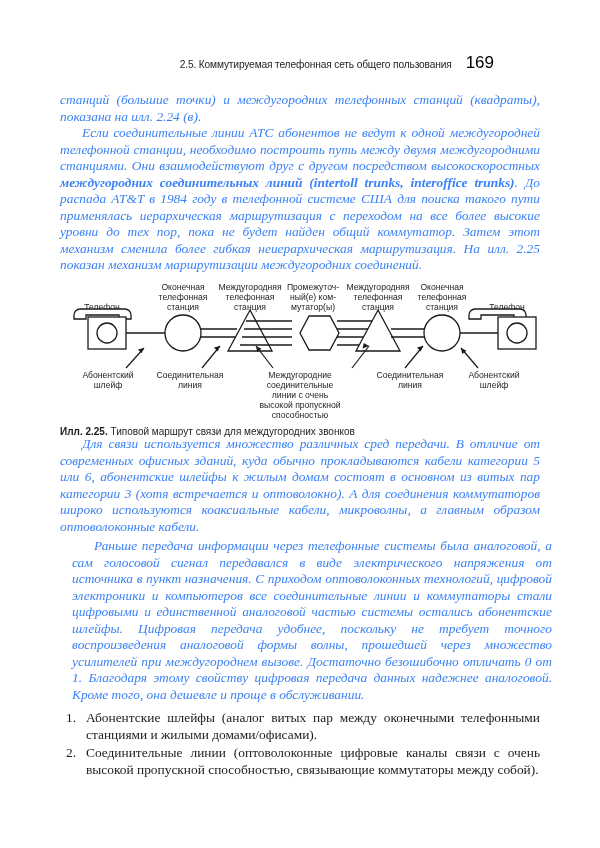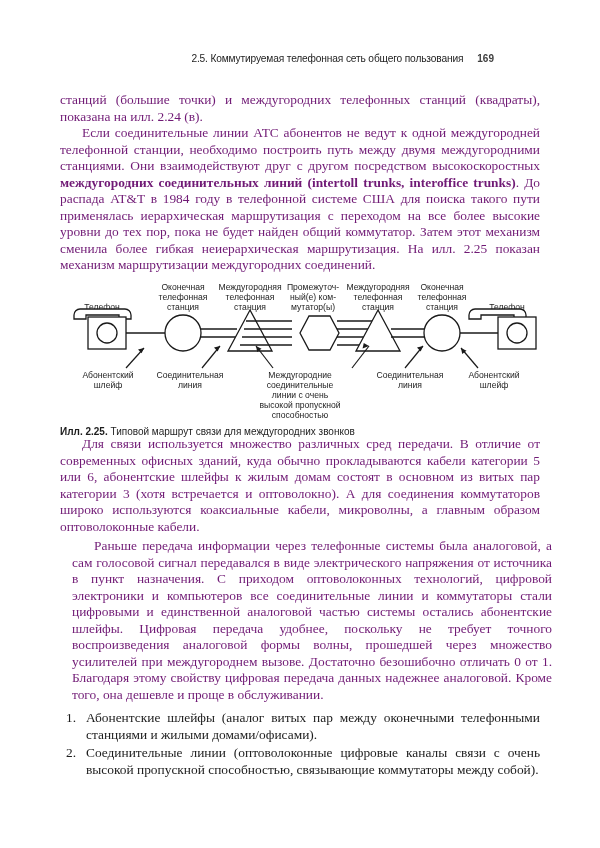--- a/index.html
+++ b/index.html
@@ -35,36 +35,37 @@
     gap: 14px;
   }
   .runhead-title {
     font-family: "Liberation Sans", sans-serif;
     font-size: 10.2px;
     letter-spacing: -0.15px;
     color: #1d1d1d;
   }
   .runhead-pageno {
     font-family: "Liberation Sans", sans-serif;
-    font-weight: bold;
-    font-size: 10px;
-    color: #404040;
+    font-weight: normal;
+    font-size: 17px;
+    color: #000000;
   }
 
   
   .textblock {
     position: absolute;
     left: 60px;
     width: 480px;
     font-size: 13.4px;
     line-height: 16.55px;
     text-align: justify;
     text-justify: inter-word;
-    color: #701a75;
+    color: #3b82f6;
     hyphens: manual;
+    font-style: italic;
   }
   .textblock p {
     margin: 0;
   }
   .indent {
     text-indent: 22px;
   }
   b.term {
     font-weight: bold;
     margin-top: 20px;

